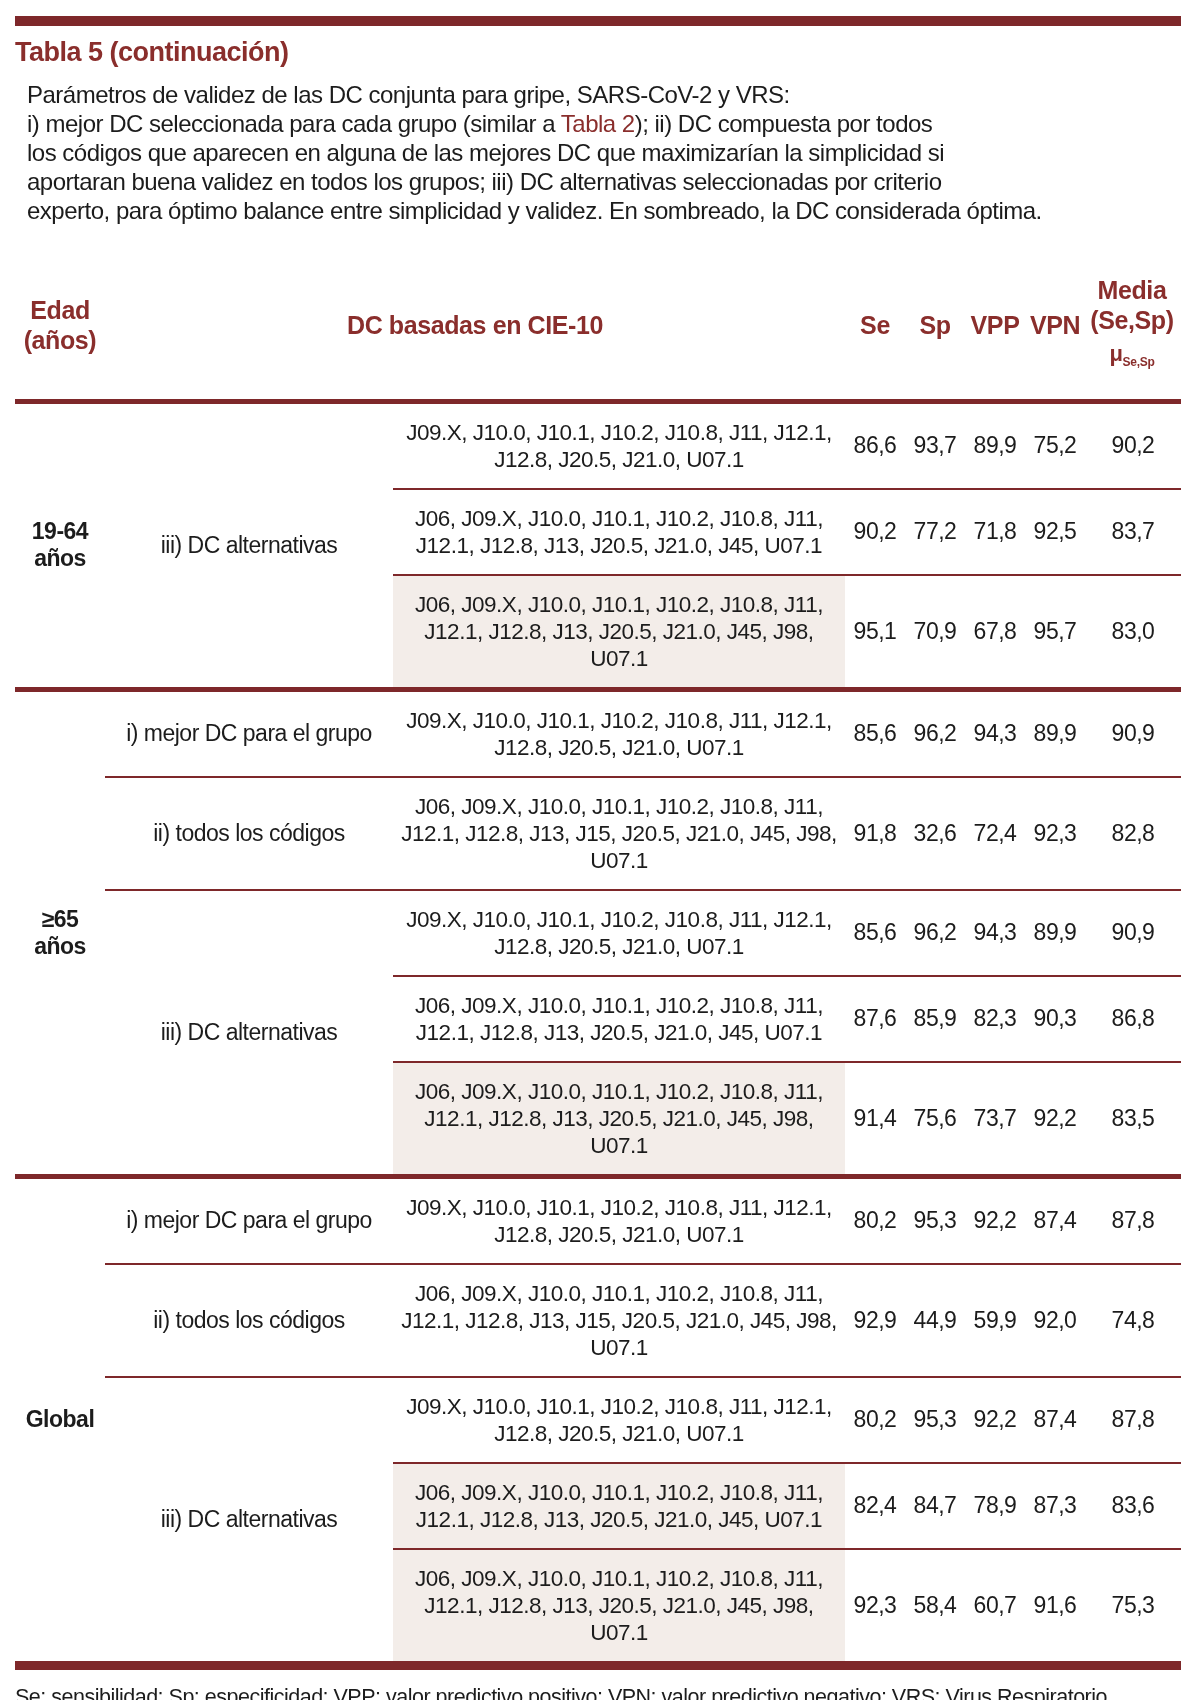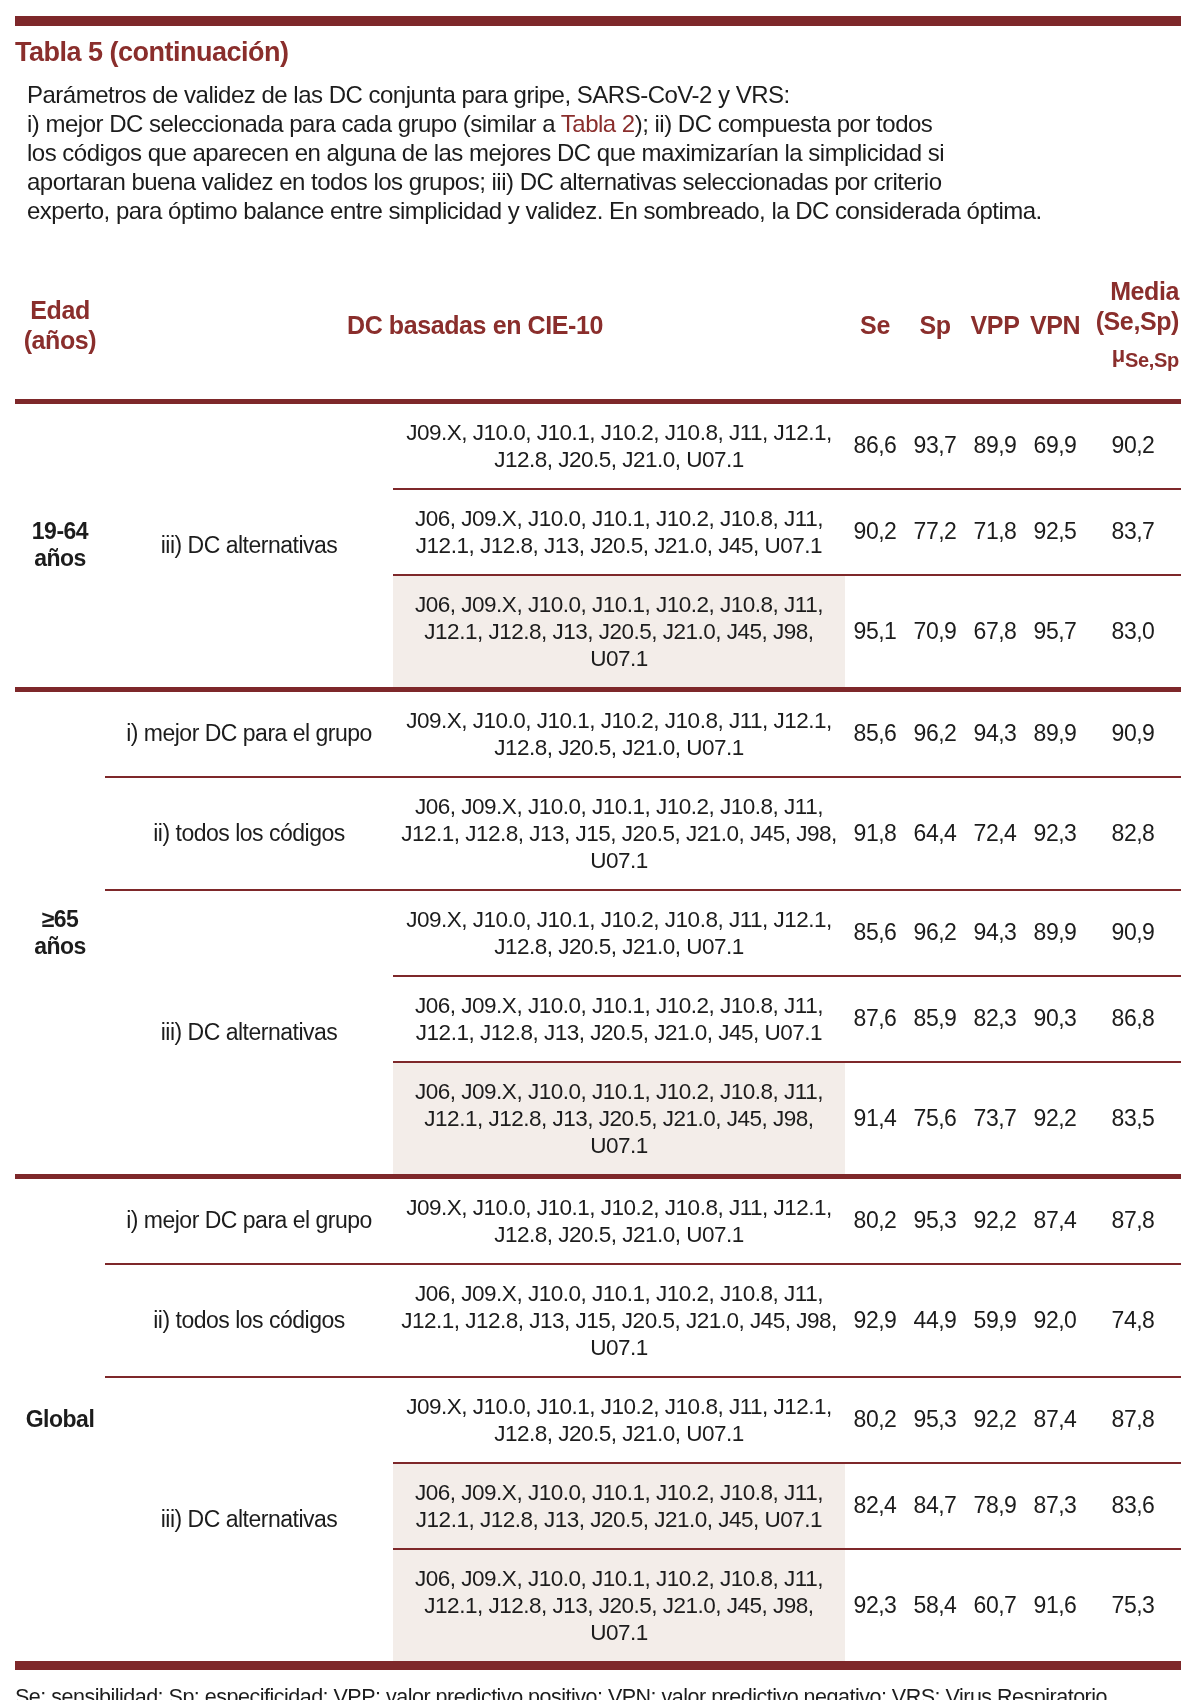--- a/index.html
+++ b/index.html
@@ -44,23 +44,23 @@
     font-weight:bold;
     font-size:25px;
     letter-spacing:-0.4px;
     border-bottom:5px solid var(--accent);
     height:150px;
     vertical-align:middle;
     text-align:center;
     line-height:30px;
     padding:0;
   }
-  th.h-media{text-align:right;padding-right:2px;}
+  th.h-media{text-align:center;padding-right:2px;}
   th.h-media .mu-line{font-size:22px;line-height:26px;margin-top:6px;}
-  th.h-media sub{font-size:20px;letter-spacing:-0.3px;}
+  th.h-media sub{font-size:12px;letter-spacing:-0.3px;}
   tbody td{
     font-size:23px;
     line-height:27px;
     text-align:center;
     vertical-align:middle;
     padding:15px 4px;
     letter-spacing:-0.5px;
   }
   tbody td.age{
     font-weight:bold;
@@ -125,21 +125,21 @@
     </thead>
     <tbody>
         <tr class="group-start">
           <td class="age" rowspan="3">19-64
 años</td>
           <td class="label" rowspan="3">iii) DC alternativas</td>
           <td class="dc">J09.X, J10.0, J10.1, J10.2, J10.8, J11, J12.1, J12.8, J20.5, J21.0, U07.1</td>
           <td class="num">86,6</td>
           <td class="num">93,7</td>
           <td class="num">89,9</td>
-          <td class="num">69,9</td>
+          <td class="num">75,2</td>
           <td class="num media">90,2</td>
         </tr>
         <tr class="rule">
           <td class="dc">J06, J09.X, J10.0, J10.1, J10.2, J10.8, J11, J12.1, J12.8, J13, J20.5, J21.0, J45, U07.1</td>
           <td class="num">90,2</td>
           <td class="num">77,2</td>
           <td class="num">71,8</td>
           <td class="num">92,5</td>
           <td class="num media">83,7</td>
         </tr>
@@ -159,21 +159,21 @@
           <td class="num">85,6</td>
           <td class="num">96,2</td>
           <td class="num">94,3</td>
           <td class="num">89,9</td>
           <td class="num media">90,9</td>
         </tr>
         <tr class="rule">
           <td class="label" rowspan="1">ii) todos los códigos</td>
           <td class="dc">J06, J09.X, J10.0, J10.1, J10.2, J10.8, J11, J12.1, J12.8, J13, J15, J20.5, J21.0, J45, J98, U07.1</td>
           <td class="num">91,8</td>
-          <td class="num">64,4</td>
+          <td class="num">32,6</td>
           <td class="num">72,4</td>
           <td class="num">92,3</td>
           <td class="num media">82,8</td>
         </tr>
         <tr class="rule">
           <td class="label" rowspan="3">iii) DC alternativas</td>
           <td class="dc">J09.X, J10.0, J10.1, J10.2, J10.8, J11, J12.1, J12.8, J20.5, J21.0, U07.1</td>
           <td class="num">85,6</td>
           <td class="num">96,2</td>
           <td class="num">94,3</td>

